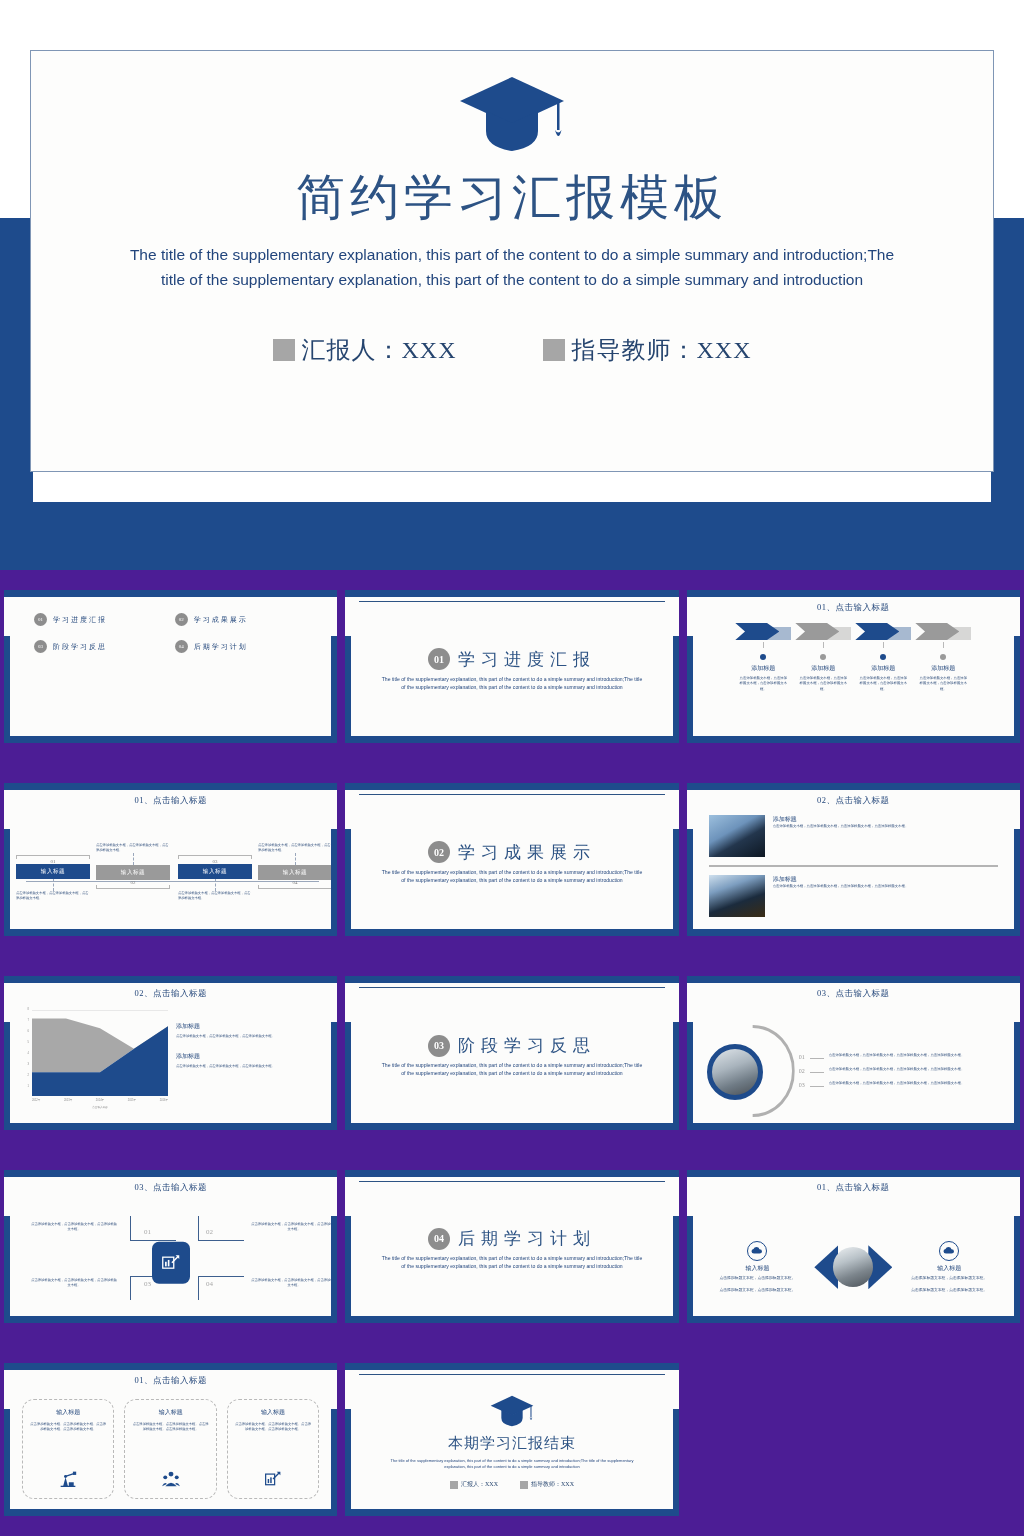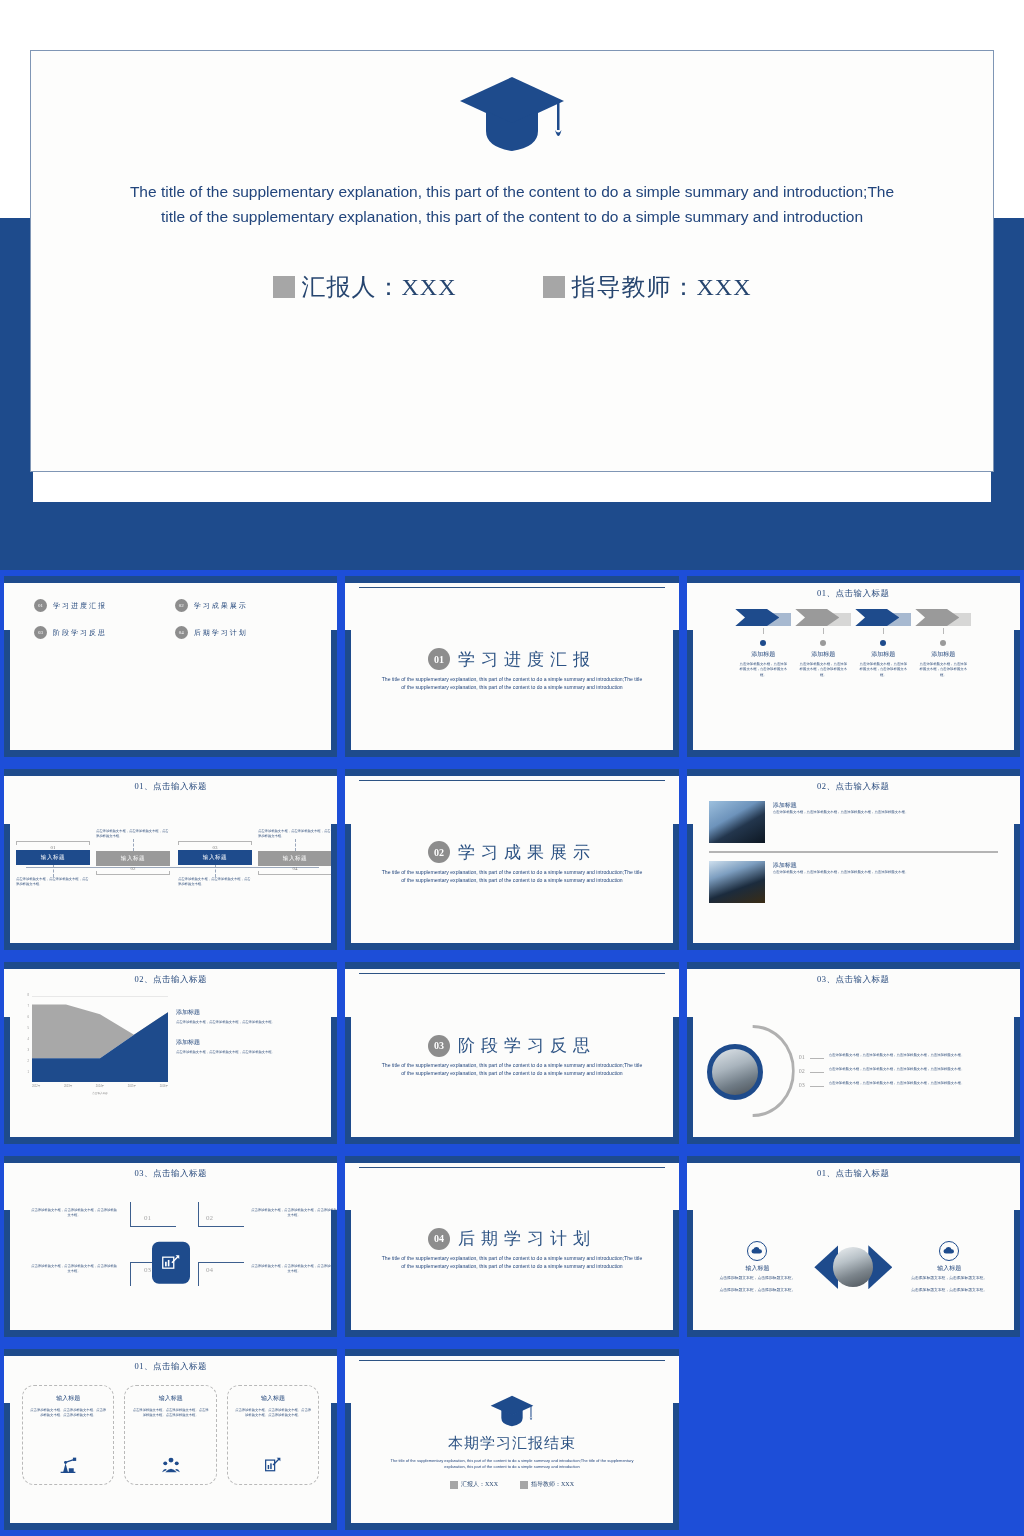--- a/index.html
+++ b/index.html
@@ -44,21 +44,21 @@
     font-size:24px; color:#26456f; letter-spacing:1px;
   }
 
   
   .grid {
     position:absolute; left:0; top:570px; width:1024px; height:966px;
     display:grid;
     grid-template-columns:repeat(3,1fr);
     grid-template-rows:repeat(5,1fr);
   }
-  .cell { position:relative; background:#1d4ed8; padding:6px 4px; }
+  .cell { position:relative; background:#4c1d95; padding:20px 4px; }
   .slide {
     position:relative; width:100%; height:100%;
     background:#fcfcfb; overflow:hidden;
   }
   
   .slide::before {
     content:""; position:absolute; left:0; top:0; width:100%; height:7px; background:#1e4b8c;
   }
   .slide::after {
     content:""; position:absolute; left:0; bottom:0; width:100%; height:7px; background:#1e4b8c;
@@ -243,20 +243,21 @@
     <div class="cover-frame">
       <div class="cover-inner">
         <div class="cap-logo">
           <svg width="112" height="78" viewBox="0 0 112 78">
             <path d="M56 2 L108 26 L56 50 L4 26 Z" fill="#1e4b8c"></path>
             <path d="M30 36 L30 56 Q30 72 56 76 Q82 72 82 56 L82 36 L56 48 Z" fill="#1e4b8c"></path>
             <rect x="101" y="25" width="2.5" height="30" fill="#1e4b8c"></rect>
             <path d="M99 55 q3.5 12 6.5 0 q-3.2 5 -6.5 0z" fill="#1e4b8c"></path>
           </svg>
         </div>
+        <div class="cover-title">简约学习汇报模板</div>
         <div class="cover-sub">The title of the supplementary explanation, this part of the content to do a simple summary and introduction;The title of the supplementary explanation, this part of the content to do a simple summary and introduction</div>
         <div class="cover-meta">
           <div class="meta-item">
             <span class="meta-sq"></span>
             <span class="meta-tx">汇报人：XXX</span>
           </div>
           <div class="meta-item">
             <span class="meta-sq"></span>
             <span class="meta-tx">指导教师：XXX</span>
           </div>

